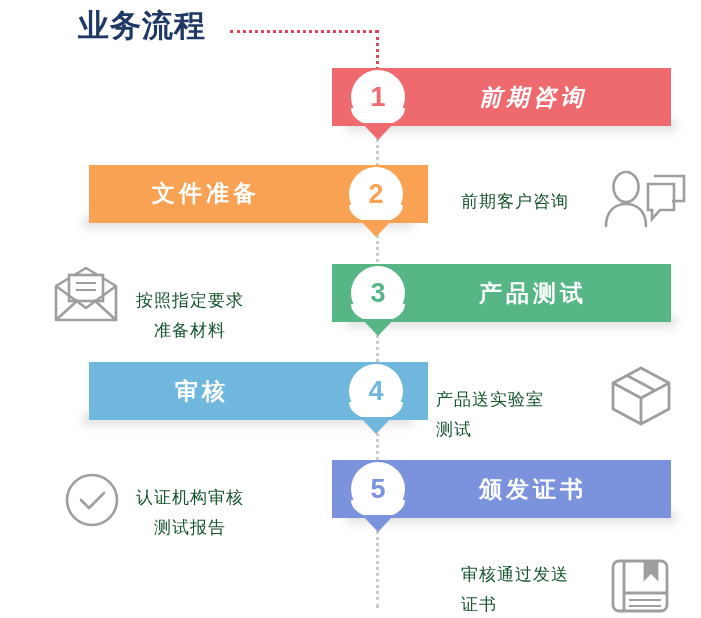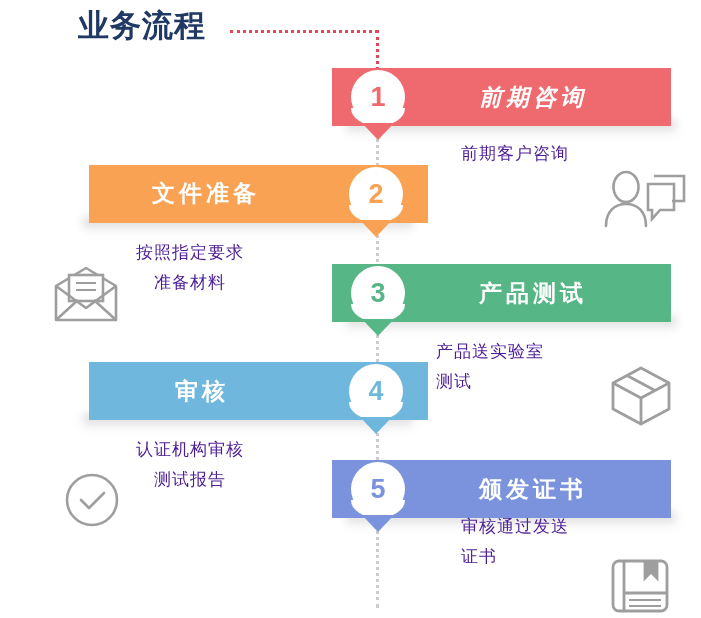--- a/index.html
+++ b/index.html
@@ -120,24 +120,25 @@
     background: #ffffff;
     border-bottom-left-radius: 27px 18px;
     border-bottom-right-radius: 27px 18px;
     z-index: 3;
   }
 
   
   .desc {
     position: absolute;
     font-size: 17px;
-    color: #4c1d95;
+    color: #14532d;
     line-height: 30px;
     white-space: pre-line;
     letter-spacing: 1px;
+    margin-top: 48px;
   }
   .desc.right { text-align: left; }
   .desc.left  { text-align: center; }
 
   
   .icon {
     position: absolute;
     color: #9e9e9e;
   }
   .icon svg { display: block; }

